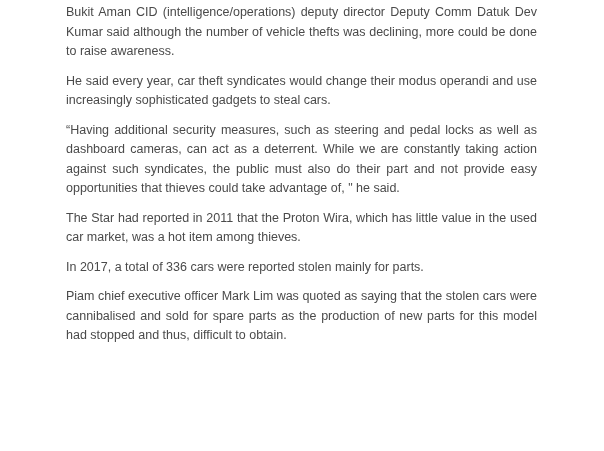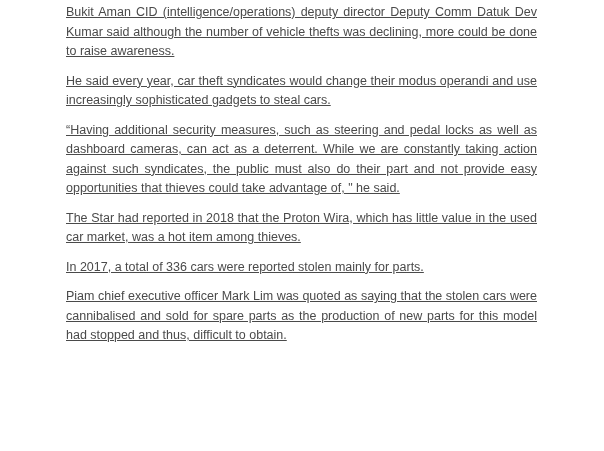--- a/index.html
+++ b/index.html
@@ -21,31 +21,30 @@
     width: 471px;
     font-family: "Liberation Sans", "DejaVu Sans", sans-serif;
     font-size: 12.5px;
     line-height: 19.5px;
     color: #4a4a4a;
     text-align: justify;
   }
   .article p {
     margin: 0 0 10px 0;
     padding: 0;
-    text-decoration: underline;
   }
   .article p:last-child {
     margin-bottom: 0;
   }
 </style>
 </head>
 <body>
 
 <div class="page">
   <div class="article">
     <p>Bukit Aman CID (intelligence/operations) deputy director Deputy Comm Datuk Dev Kumar said although the number of vehicle thefts was declining, more could be done to raise awareness.</p>
     <p>He said every year, car theft syndicates would change their modus operandi and use increasingly sophisticated gadgets to steal cars.</p>
     <p>“Having additional security measures, such as steering and pedal locks as well as dashboard cameras, can act as a deterrent. While we are constantly taking action against such syndicates, the public must also do their part and not provide easy opportunities that thieves could take advantage of, " he said.</p>
-    <p>The Star had reported in 2018 that the Proton Wira, which has little value in the used car market, was a hot item among thieves.</p>
+    <p>The Star had reported in 2011 that the Proton Wira, which has little value in the used car market, was a hot item among thieves.</p>
     <p>In 2017, a total of 336 cars were reported stolen mainly for parts.</p>
     <p>Piam chief executive officer Mark Lim was quoted as saying that the stolen cars were cannibalised and sold for spare parts as the production of new parts for this model had stopped and thus, difficult to obtain.</p>
   </div>
 </div>
 
 </body></html>

